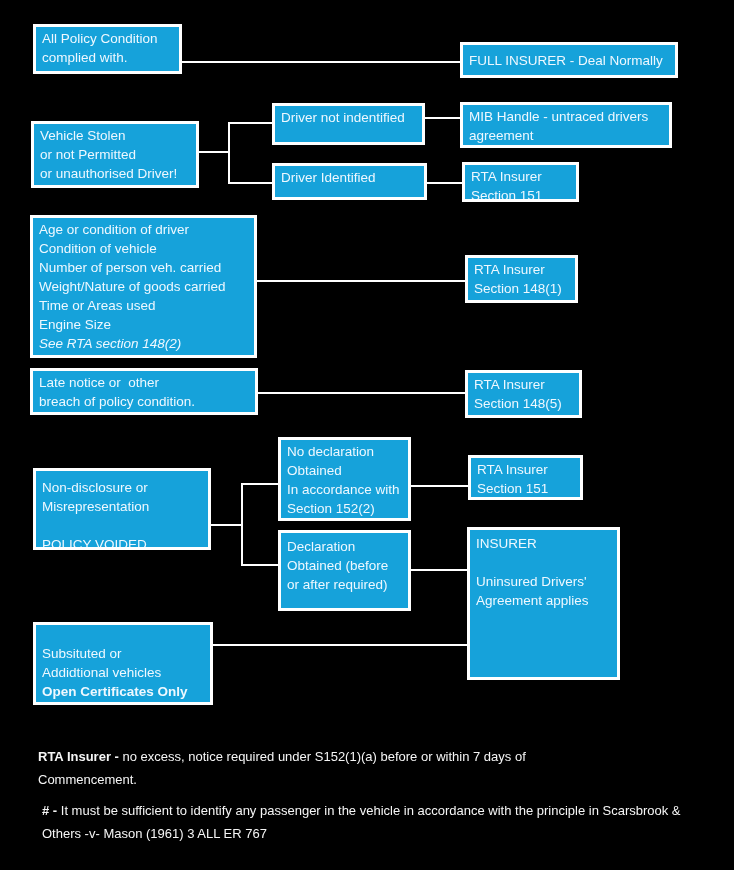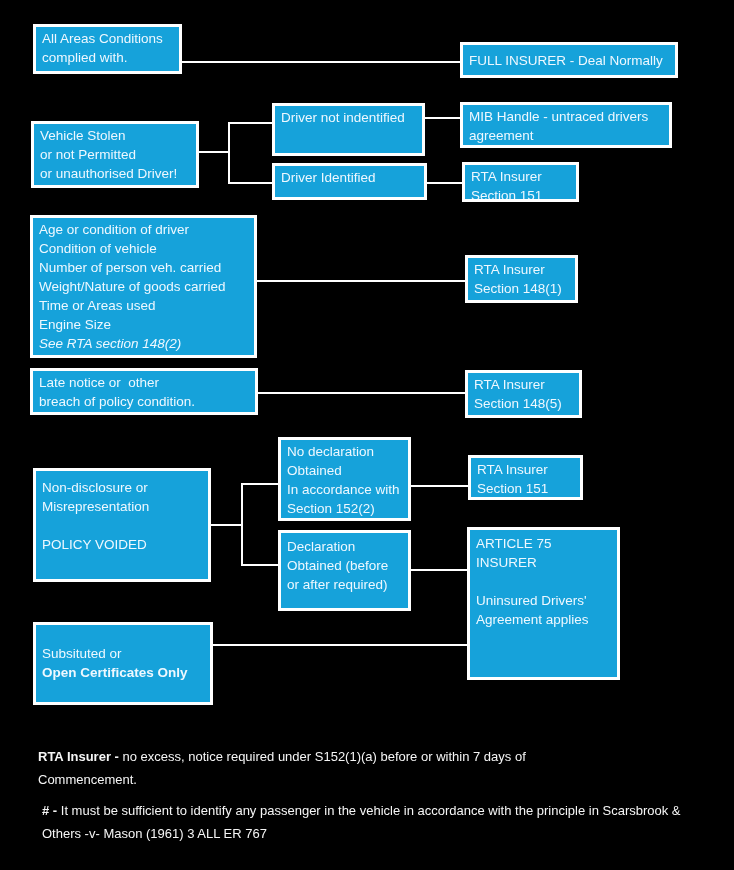--- a/index.html
+++ b/index.html
@@ -65,35 +65,35 @@
   <div class="conn" style="left:258px; top:392px; width:207px; height:2px;"></div>
   <div class="conn" style="left:210px; top:524px; width:32px; height:2px;"></div>
   <div class="conn" style="left:241px; top:483px; width:2px; height:83px;"></div>
   <div class="conn" style="left:242px; top:483px; width:36px; height:2px;"></div>
   <div class="conn" style="left:242px; top:564px; width:36px; height:2px;"></div>
   <div class="conn" style="left:411px; top:485px; width:57px; height:2px;"></div>
   <div class="conn" style="left:411px; top:569px; width:56px; height:2px;"></div>
   <div class="conn" style="left:213px; top:644px; width:254px; height:2px;"></div>
 
   <div class="node" style="left:33px; top:24px; width:149px; height:50px;">
-    <div class="ln">All Areas Conditions</div>
+    <div class="ln">All Policy Condition</div>
     <div class="ln">complied with.</div>
   </div>
 
   <div class="node vcenter" style="left:460px; top:42px; width:218px; height:36px;">
     <div class="ln">FULL INSURER - Deal Normally</div>
   </div>
 
   <div class="node" style="left:31px; top:121px; width:168px; height:67px;">
     <div class="ln">Vehicle Stolen</div>
     <div class="ln">or not Permitted</div>
     <div class="ln">or unauthorised Driver!</div>
   </div>
 
-  <div class="node" style="left:272px; top:103px; width:153px; height:53px;">
+  <div class="node" style="left:272px; top:103px; width:153px; height:42px;">
     <div class="ln">Driver not indentified</div>
   </div>
 
   <div class="node" style="left:272px; top:163px; width:155px; height:37px;">
     <div class="ln">Driver Identified</div>
   </div>
 
   <div class="node" style="left:460px; top:102px; width:212px; height:46px;">
     <div class="ln">MIB Handle - untraced drivers</div>
     <div class="ln">agreement</div>
@@ -122,21 +122,21 @@
   <div class="node" style="left:30px; top:368px; width:228px; height:47px;">
     <div class="ln">Late notice or  other</div>
     <div class="ln">breach of policy condition.</div>
   </div>
 
   <div class="node" style="left:465px; top:370px; width:117px; height:48px;">
     <div class="ln">RTA Insurer</div>
     <div class="ln">Section 148(5)</div>
   </div>
 
-  <div class="node" style="left:33px; top:468px; width:178px; height:114px; padding-top:7px;">
+  <div class="node" style="left:33px; top:468px; width:178px; height:82px; padding-top:7px;">
     <div class="ln">Non-disclosure or</div>
     <div class="ln">Misrepresentation</div>
     <div class="ln"></div>
     <div class="ln">POLICY VOIDED</div>
   </div>
 
   <div class="node" style="left:278px; top:437px; width:133px; height:84px;">
     <div class="ln">No declaration</div>
     <div class="ln">Obtained</div>
     <div class="ln">In accordance with</div>
@@ -148,29 +148,29 @@
     <div class="ln">Obtained (before</div>
     <div class="ln">or after required)</div>
   </div>
 
   <div class="node" style="left:468px; top:455px; width:115px; height:45px;">
     <div class="ln">RTA Insurer</div>
     <div class="ln">Section 151</div>
   </div>
 
   <div class="node" style="left:467px; top:527px; width:153px; height:153px; padding-top:4px;">
-    <div class="ln">ARTICLE 75</div>
     <div class="ln">INSURER</div>
     <div class="ln"></div>
     <div class="ln">Uninsured Drivers'</div>
     <div class="ln">Agreement applies</div>
   </div>
 
   <div class="node" style="left:33px; top:622px; width:180px; height:83px; padding-top:19px;">
     <div class="ln">Subsituted or</div>
+    <div class="ln">Addidtional vehicles</div>
     <div class="ln bold">Open Certificates Only</div>
   </div>
 
   <div class="note" style="left:38px; top:745px; width:590px;">
     <span class="lead">RTA Insurer -</span><span> no excess, notice required under S152(1)(a) before or within 7 days of Commencement.</span>
   </div>
 
   <div class="note" style="left:42px; top:799px; width:648px;">
     <span class="lead"># -</span><span> It must be sufficient to identify any passenger in the vehicle in accordance with the principle in Scarsbrook &amp; Others -v- Mason (1961) 3 ALL ER 767</span>
   </div>

